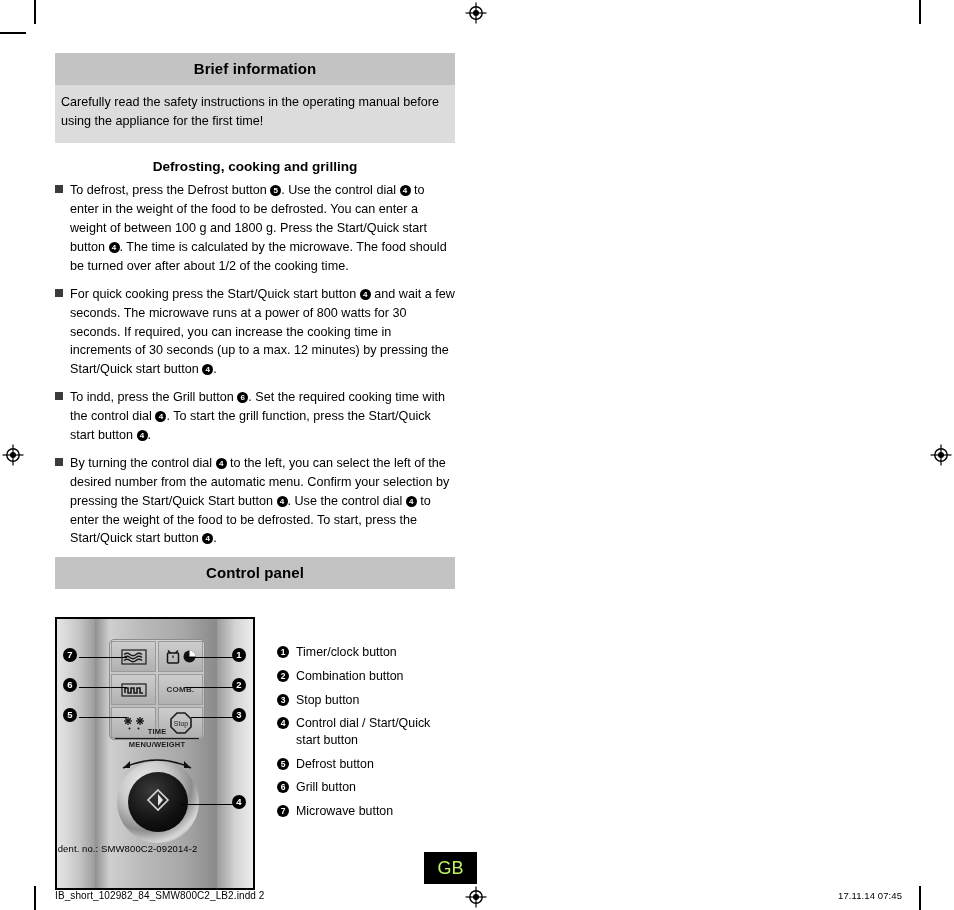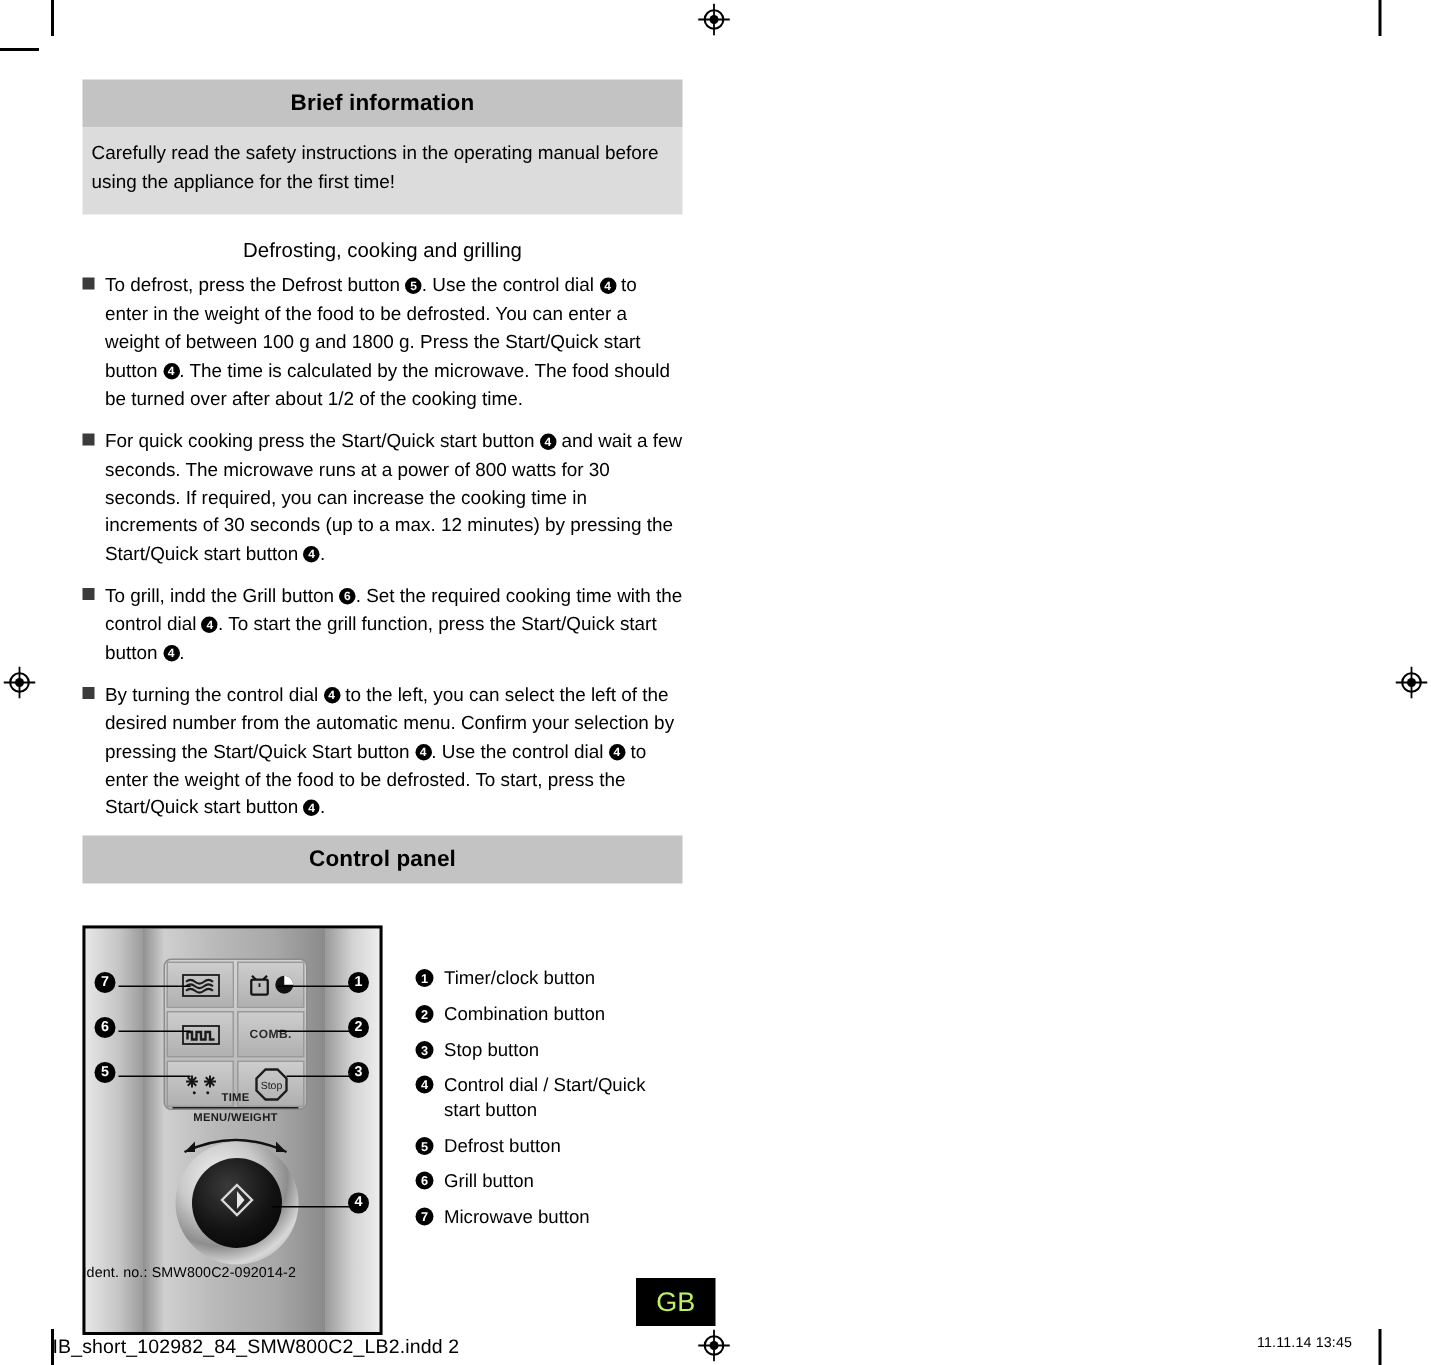--- a/index.html
+++ b/index.html
@@ -52,21 +52,21 @@
   }
   .section-body {
     background: #dcdcdc;
     padding: 8px 6px 12px 6px;
     font-size: 12.6px;
     line-height: 1.52;
   }
 
   .sub-head {
     text-align: center;
-    font-weight: normal;
+    font-weight: bold;
     font-size: 13.6px;
     margin: 16px 0 7px 0;
   }
 
   .bullet-item {
     position: relative;
     padding-left: 15px;
     font-size: 12.6px;
     line-height: 1.50;
     margin-bottom: 9px;
@@ -242,22 +242,23 @@
     position: absolute;
     left: 424px; top: 852px;
     width: 53px; height: 32px;
     background: #000; color: #bef264;
     font-size: 18px;
     display: flex; align-items: center; justify-content: center;
   }
   .file-line {
     position: absolute;
     left: 35px; top: 890px;
-    font-size: 13px;
+    font-size: 10px;
     letter-spacing: .1px;
+    padding-left: 20px;
   }
   .date-line {
     position: absolute;
     left: 838px; top: 890px;
     font-size: 9.5px;
     letter-spacing: .1px;
   }
 </style>
 </head>
 <body>
@@ -313,21 +314,21 @@
     <span>To defrost, press the Defrost button </span><span class="cnum">5</span><span>. Use the control dial </span><span class="cnum">4</span><span> to enter in the weight of the food to be defrosted. You can enter a weight of between 100 g and 1800 g. Press the Start/Quick start button </span><span class="cnum">4</span><span>. The time is calculated by the microwave. The food should be turned over after about 1/2 of the cooking time.</span>
   </div>
 
   <div class="bullet-item">
     <span class="sq"></span>
     <span>For quick cooking press the Start/Quick start button </span><span class="cnum">4</span><span> and wait a few seconds. The microwave runs at a power of 800 watts for 30 seconds. If required, you can increase the cooking time in increments of 30 seconds (up to a max. 12 minutes) by pressing the Start/Quick start button </span><span class="cnum">4</span><span>.</span>
   </div>
 
   <div class="bullet-item">
     <span class="sq"></span>
-    <span>To grill, indd the Grill button </span><span class="cnum">6</span><span>. Set the required cooking time with the control dial </span><span class="cnum">4</span><span>. To start the grill function, press the Start/Quick start button </span><span class="cnum">4</span><span>.</span>
+    <span>To indd, press the Grill button </span><span class="cnum">6</span><span>. Set the required cooking time with the control dial </span><span class="cnum">4</span><span>. To start the grill function, press the Start/Quick start button </span><span class="cnum">4</span><span>.</span>
   </div>
 
 
   <div class="bullet-item">
     <span class="sq"></span>
     <span>By turning the control dial </span><span class="cnum">4</span><span> to the left, you can select the left of the desired number from the automatic menu. Confirm your selection by pressing the Start/Quick Start button </span><span class="cnum">4</span><span>. Use the control dial </span><span class="cnum">4</span><span> to enter the weight of the food to be defrosted. To start, press the Start/Quick start button </span><span class="cnum">4</span><span>.</span>
   </div>
 
   <div class="section-bar" style="">Control panel</div>
 
@@ -476,13 +477,13 @@
         <span>Microwave button</span>
       </div>
     </div>
 
   </div>
 </div>
 
 <div class="ident">Ident. no.: SMW800C2-092014-2</div>
 <div class="gb-badge">GB</div>
 <div class="file-line">IB_short_102982_84_SMW800C2_LB2.indd   2</div>
-<div class="date-line">11.11.14   13:45</div>
+<div class="date-line">17.11.14   07:45</div>
 
 </body></html>

